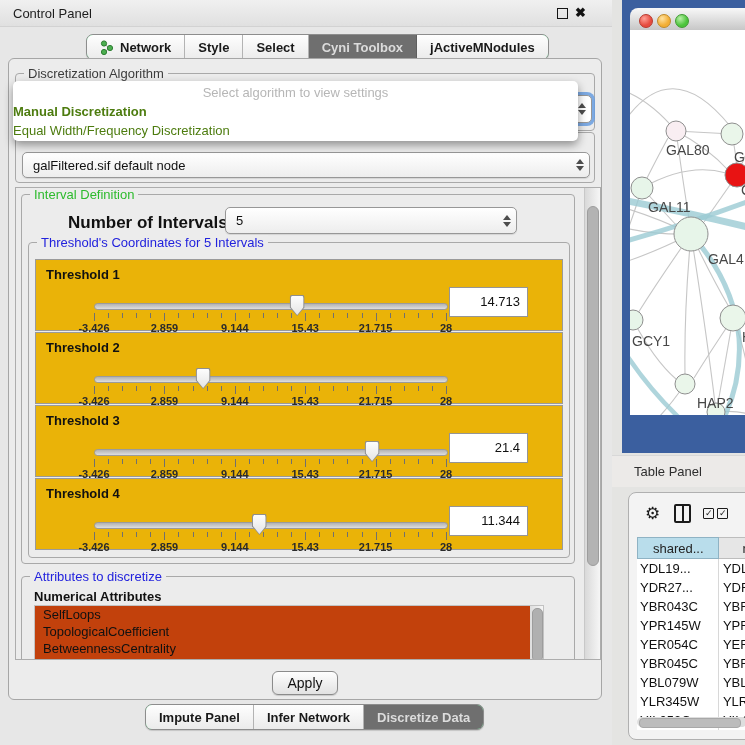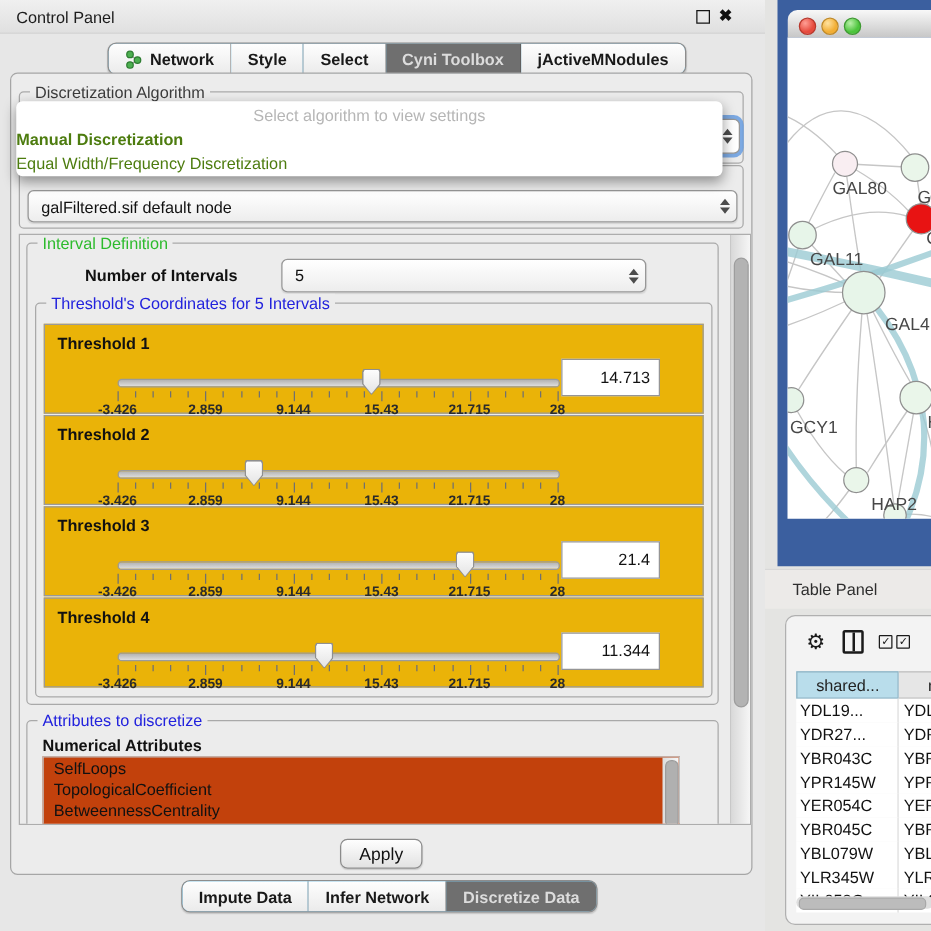--- a/index.html
+++ b/index.html
@@ -7,21 +7,21 @@
        font-family:"Liberation Sans",sans-serif;position:relative;}
   
   #control-panel{position:absolute;left:0;top:0;width:612px;height:745px;background:#e7e7e7;}
   .cp-titlebar{position:absolute;left:0;top:0;width:612px;height:26px;
                background:linear-gradient(#f0f0f0,#e0e0e0);border-bottom:1px solid #d2d2d2;}
   .cp-title{position:absolute;left:13px;top:6px;font-size:13px;color:#1c1c1c;}
   .float-icon{position:absolute;left:557px;top:8px;width:9px;height:9px;border:1.5px solid #151515;background:transparent;}
   .close-icon{position:absolute;left:575px;top:5px;font-size:13px;font-weight:bold;color:#111;}
   
   .tabbar{position:absolute;display:flex;height:24px;border:1px solid #8d8d8d;border-radius:7px;
-          overflow:hidden;background:#7dd3fc;box-shadow:0 1px 1px rgba(0,0,0,.15);}
+          overflow:hidden;background:#86efac;box-shadow:0 1px 1px rgba(0,0,0,.15);}
   #top-tabbar{left:86px;top:34px;}
   #bottom-tabbar{left:145px;top:704px;}
   .tab{display:flex;align-items:center;justify-content:center;font-size:13px;font-weight:bold;
        color:#191919;background:linear-gradient(#fefefe,#ebebeb);border-right:1px solid #b3b3b3;
        padding:0 13px;white-space:nowrap;cursor:default;}
   .tab:last-child{border-right:none;}
   .tab.selected{background:#6f6f6f;color:#dcdcdc;border-right-color:#5f5f5f;}
   .tab .ticon{margin-right:6px;display:inline-flex;}
   
   #outer-box{position:absolute;left:8px;top:58px;width:592px;height:640px;border:1px solid #a6a6a6;
@@ -51,21 +51,21 @@
   .algo-item{padding-left:0;line-height:19px;color:#4d7c0f;}
   .algo-item.bold{font-weight:bold;}
   
   #scrollpane{position:absolute;left:6px;top:128px;width:584px;height:471px;border:1px solid #adadad;
               background:#ececec;overflow:hidden;}
   #vscroll{position:absolute;right:0;top:0;width:15px;height:100%;
            background:linear-gradient(to right,#d9d9d9,#f6f6f6);border-left:1px solid #c8c8c8;}
   #vscroll .thumbv{position:absolute;left:2px;top:18px;width:10px;height:358px;border-radius:6px;
            background:#b3b3b3;border:1px solid #9d9d9d;}
   #interval-group{left:5px;top:6px;width:552px;height:368px;}
-  #num-label{position:absolute;left:46px;top:18px;font-size:13px;font-weight:bold;color:#111;}
+  #num-label{position:absolute;left:46px;top:18px;font-size:17px;font-weight:bold;color:#111;}
   #num-combo{left:203px;top:12px;width:290px;height:25px;}
   #thresh-group{left:6px;top:47px;width:540px;height:314px;}
   .threshold-box{position:absolute;left:6px;width:526px;height:70px;border:1px solid #9a9a9a;background:#eab308;}
   .tlabel{position:absolute;left:10px;top:7px;font-size:13px;font-weight:bold;color:#111;}
   .slider-wrap{position:absolute;left:58px;top:43px;width:352px;height:26px;}
   .track{position:absolute;left:0;top:0;width:100%;height:5px;border:1px solid #9b9b9b;border-radius:4px;
          background:linear-gradient(#b3b3b3,#dedede);}
   .tick{position:absolute;top:10px;width:1px;background:#707070;}
   .tick.minor{height:5px;} .tick.major{height:8px;}
   .ticklab{position:absolute;top:19px;transform:translateX(-50%);font-size:11px;font-weight:bold;color:#2b2b2b;white-space:nowrap;}
@@ -385,21 +385,21 @@
       <div id="vscroll">
         <div class="thumbv"></div>
       </div>
     </div>
 
     <div id="apply-btn">Apply</div>
   </div>
 
   <div class="tabbar" id="bottom-tabbar">
       <div class="tab">
-        <span>Impute Data</span>
+        <span>Impute Panel</span>
       </div>
       <div class="tab">
         <span>Infer Network</span>
       </div>
       <div class="tab selected">
         <span>Discretize Data</span>
       </div>
     </div>
 
   <div id="algo-popup">

